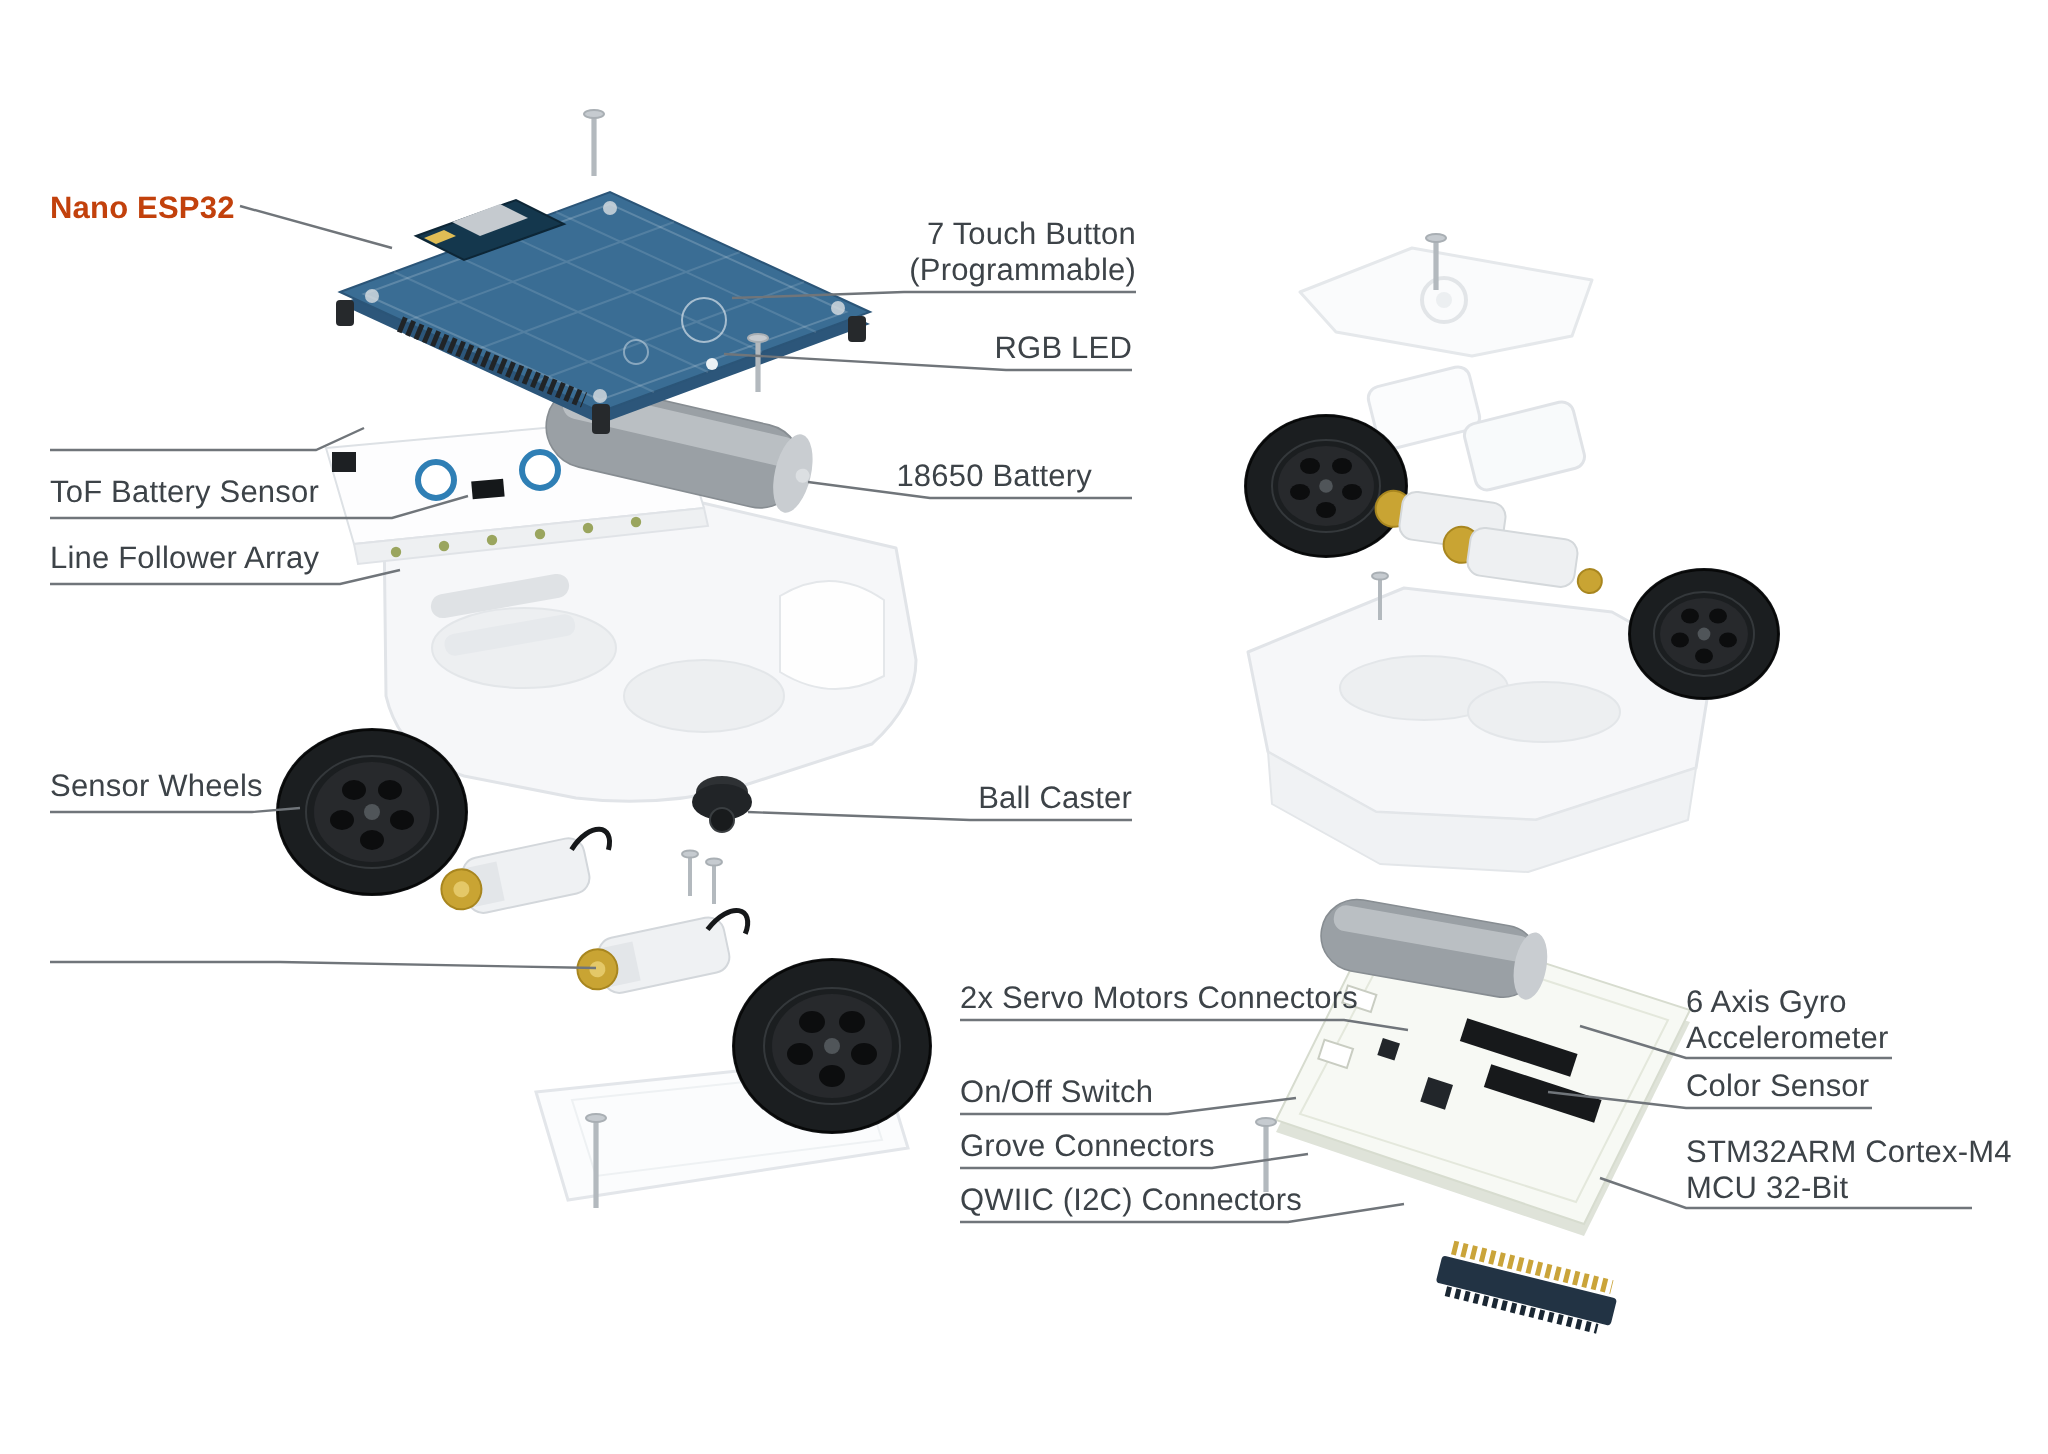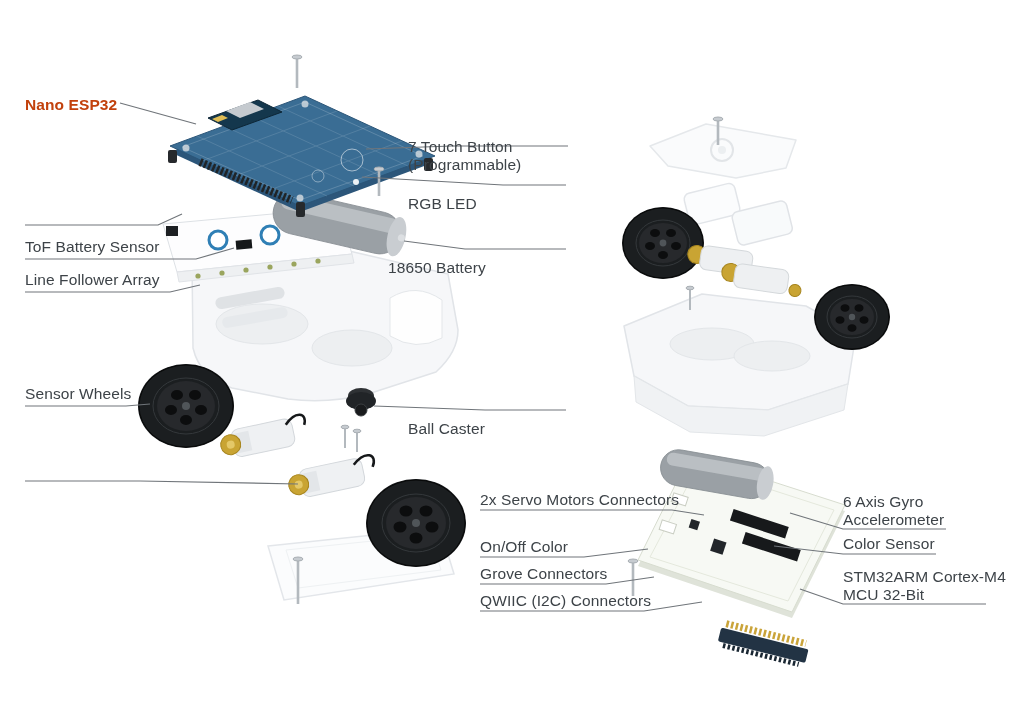--- a/index.html
+++ b/index.html
@@ -5,21 +5,21 @@
   html,body { margin:0; padding:0; background:#ffffff; }
   .stage {
     position:relative; width:1024px; height:727px; overflow:hidden;
     background:#ffffff; font-family:"Liberation Sans", sans-serif;
   }
   .art { position:absolute; left:0; top:0; }
   .callout {
     position:absolute; color:#3d4348; font-size:15.5px; line-height:17.5px;
     letter-spacing:.1px; white-space:nowrap;
   }
-  .callout.right { text-align:left;margin-top:29px; }
+  .callout.right { text-align:right; }
   .callout .ln { display:block; }
   .callout .strong { font-weight:bold; color:#c2410c; }
 </style>
 </head>
 <body>
 
 <div class="stage">
 
 <svg class="art" width="1024" height="727" viewBox="0 0 1024 727">
 
@@ -344,21 +344,21 @@
 <div class="callout" style="left:843px; top:493px">
   <span class="ln">6 Axis Gyro</span>
   <span class="ln">Accelerometer</span>
 </div>
 
 <div class="callout" style="left:843px; top:535px">
   <span class="ln">Color Sensor</span>
 </div>
 
 <div class="callout" style="left:480px; top:538px">
-  <span class="ln">On/Off Color</span>
+  <span class="ln">On/Off Switch</span>
 </div>
 
 <div class="callout" style="left:480px; top:565px">
   <span class="ln">Grove Connectors</span>
 </div>
 
 <div class="callout" style="left:843px; top:568px">
   <span class="ln">STM32ARM Cortex-M4</span>
   <span class="ln">MCU 32-Bit</span>
 </div>

